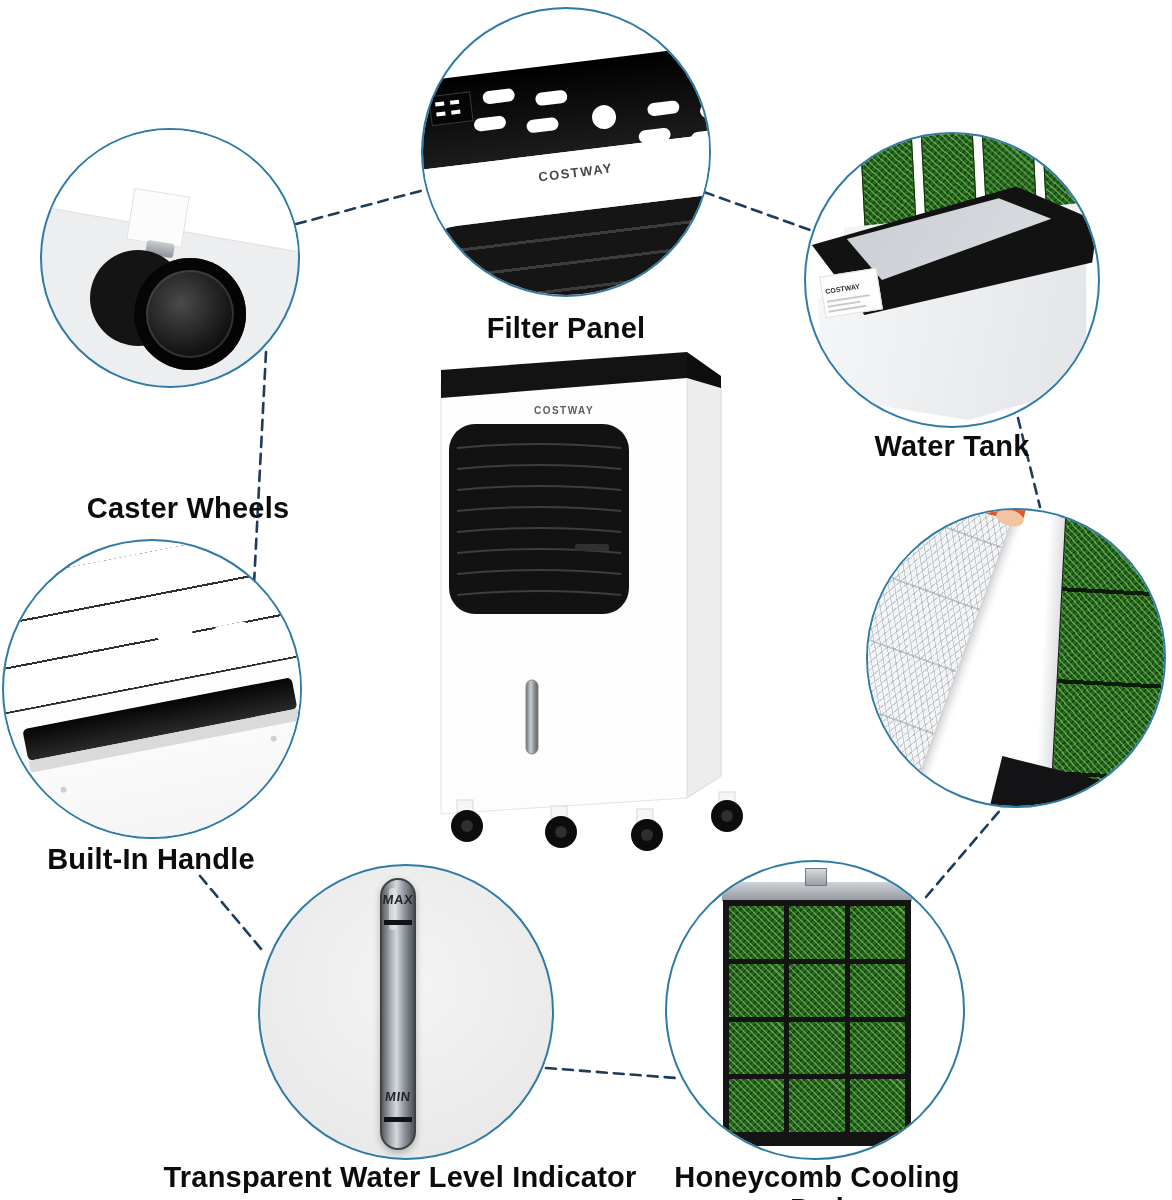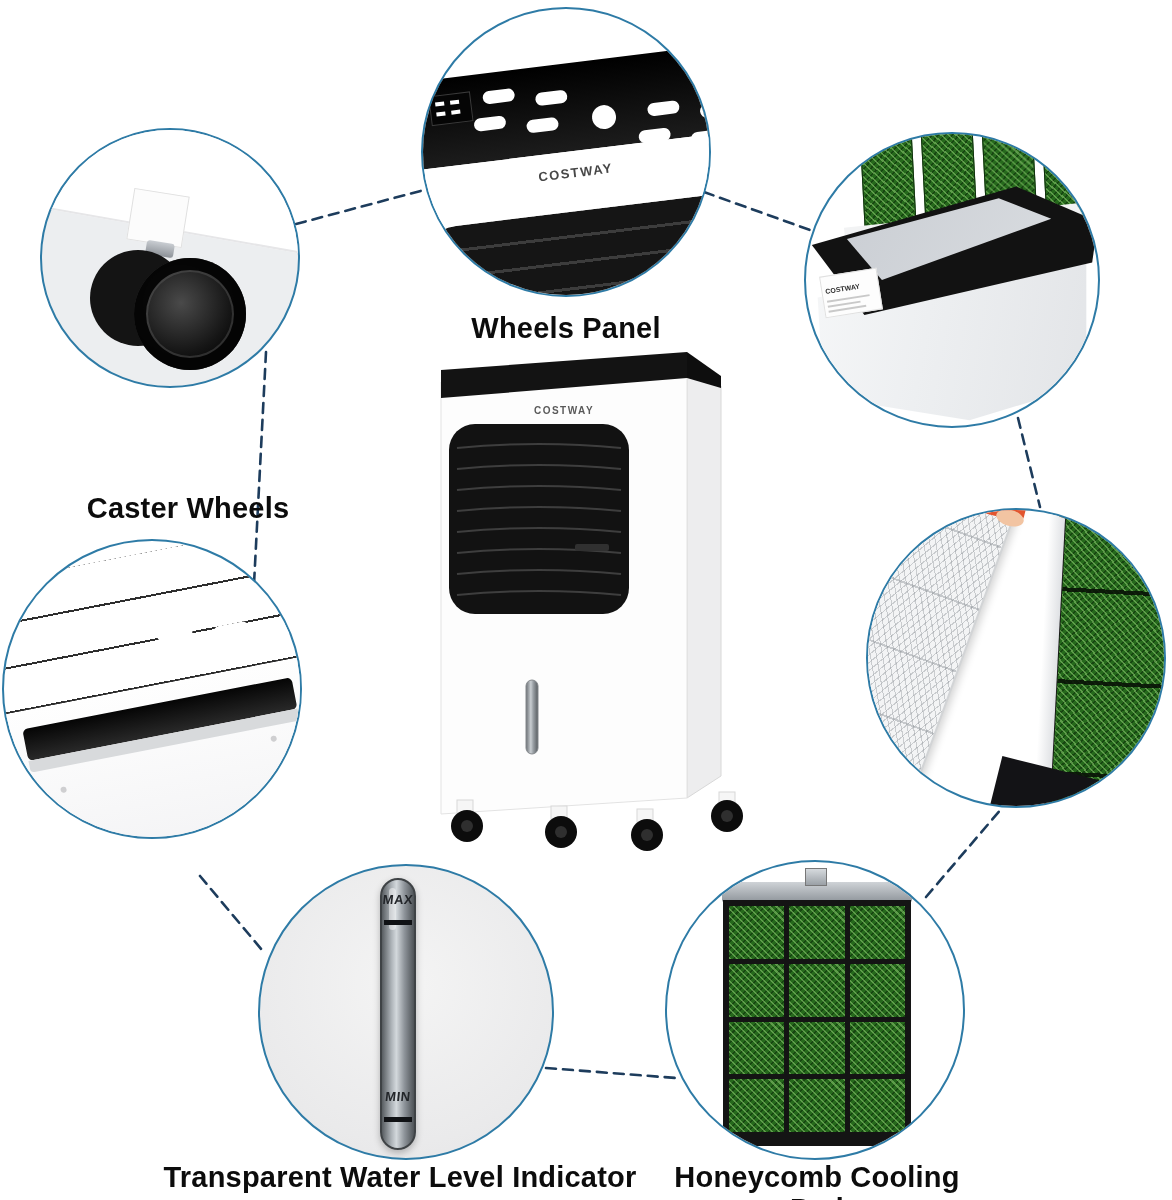--- a/index.html
+++ b/index.html
@@ -311,16 +311,18 @@
         <div class="hc-cell tex-green"></div>
         <div class="hc-cell tex-green"></div>
         <div class="hc-cell tex-green"></div>
         <div class="hc-cell tex-green"></div>
         <div class="hc-cell tex-green"></div>
       </div>
     </div>
   </div>
 
   <div class="feat-label" style="left:38px;top:450px;width:300px;margin-top:43px;">Caster Wheels</div>
-  <div class="feat-label" style="left:416px;top:313px;width:300px;">Wheels Panel</div>
+  <div class="feat-label" style="left:416px;top:313px;width:300px;">Filter Panel</div>
+  <div class="feat-label" style="left:802px;top:431px;width:300px;">Water Tank</div>
+  <div class="feat-label" style="left:1px;top:844px;width:300px;">Built-In Handle</div>
   <div class="feat-label" style="left:130px;top:1162px;width:540px;text-align:center;">Transparent Water Level Indicator</div>
   <div class="feat-label" style="left:647px;top:1162px;width:340px;">Honeycomb Cooling Pad</div>
 </div>
 
 </body></html>

